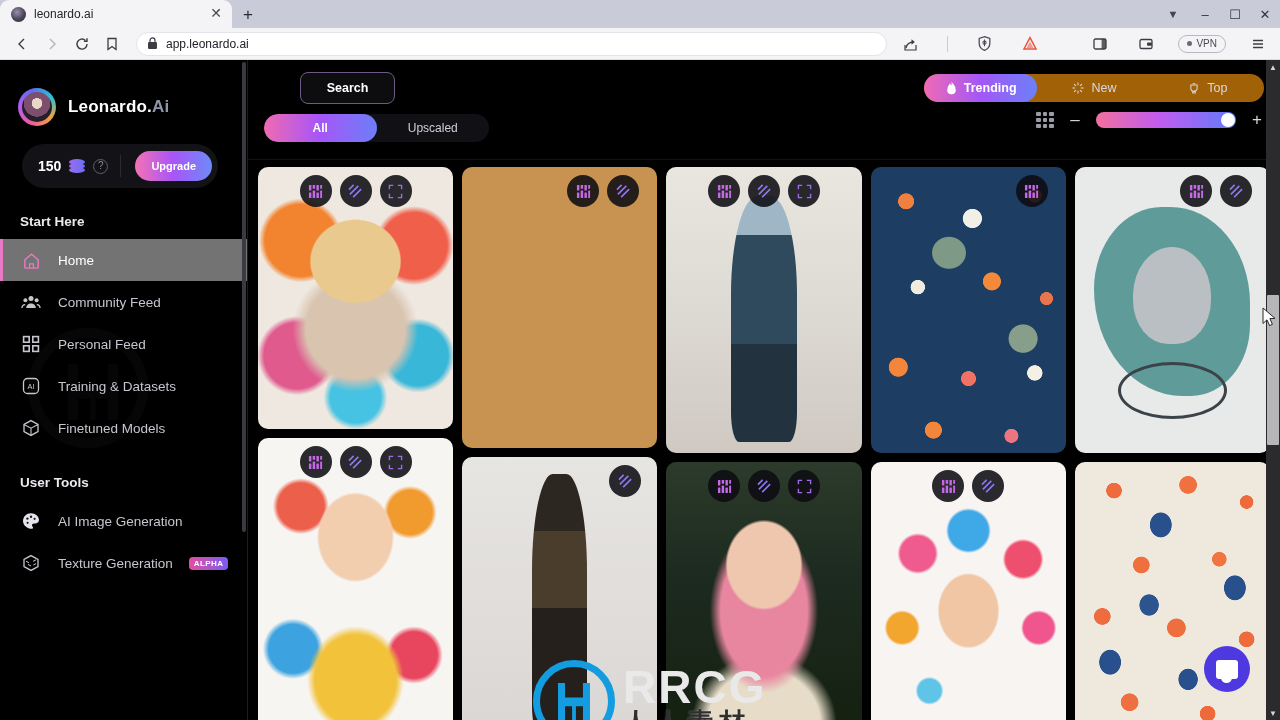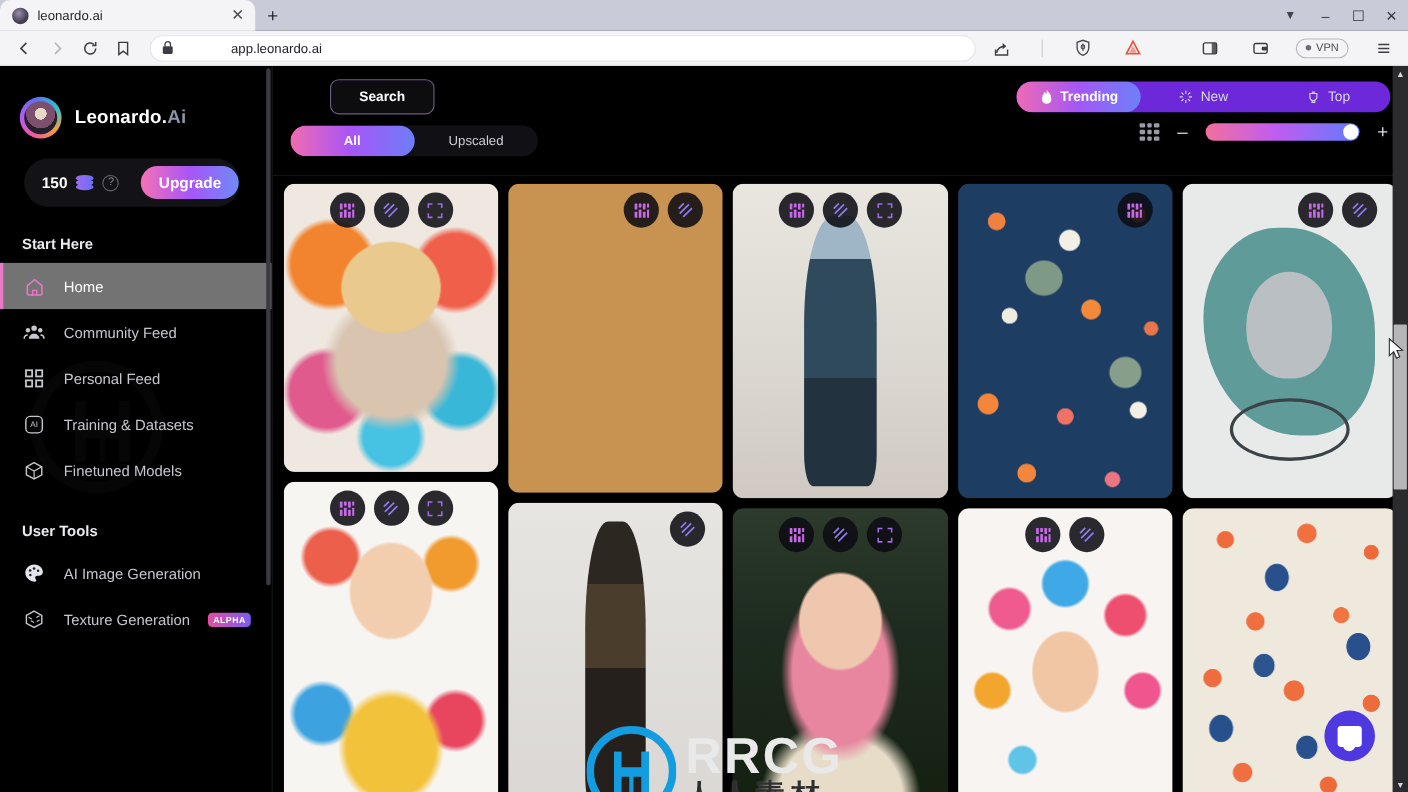--- a/index.html
+++ b/index.html
@@ -56,21 +56,21 @@
   .tb-btn {
     width: 28px; height: 26px; display: flex; align-items: center; justify-content: center;
     color: #3c3c42; cursor: pointer; border-radius: 4px; flex: 0 0 auto;
   }
   .tb-btn.disabled { color: #b4b4bc; }
   .urlbar {
     flex: 1 1 auto; height: 24px; background: #ffffff; border-radius: 13px;
     display: flex; align-items: center; gap: 8px; padding: 0 10px; margin: 0 8px;
     border: 1px solid #e3e3e9;
   }
-  .url-text { font-size: 12px; color: #222227; margin-left: 44px; }
+  .url-text { font-size: 12px; color: #222227; }
   .tb-right { display: flex; align-items: center; gap: 18px; }
   .vpn-pill {
     height: 18px; border: 1px solid #b8b8c2; border-radius: 10px;
     display: flex; align-items: center; gap: 4px; padding: 0 8px;
     font-size: 10px; color: #4a4a52; cursor: pointer;
   }
   .vpn-dot { width: 5px; height: 5px; border-radius: 50%; background: #6b6b78; }
   .divider-v { width: 1px; height: 16px; background: #cacad2; margin: 0 4px; }
 
   
@@ -115,21 +115,21 @@
   .coin-icon i:nth-child(3) { top: 8px; }
   .q-icon {
     width: 15px; height: 15px; border-radius: 50%; border: 1.4px solid #60606b;
     color: #8a8a94; font-size: 10px; line-height: 12px; text-align: center;
     flex: 0 0 auto; cursor: pointer;
   }
   .credits-sep { width: 1px; height: 22px; background: #2a2a30; margin-left: 4px; }
   .upgrade-btn {
     margin-left: auto; height: 30px; padding: 0 16px; border-radius: 15px;
     background: linear-gradient(90deg, #f472b6 0%, #a855f7 50%, #6d8bf8 100%);
-    color: #fff; font-size: 14px; font-weight: bold; border: none;
+    color: #fff; font-size: 11px; font-weight: bold; border: none;
     display: flex; align-items: center; cursor: pointer;
   }
 
   .sec-label {
     color: #e9e9ee; font-size: 13.5px; font-weight: bold;
     padding: 0 0 0 20px; margin-top: 26px; margin-bottom: 10px;
   }
   .nav-item {
     height: 42px; display: flex; align-items: center; gap: 16px;
     padding-left: 20px; cursor: pointer; position: relative;
@@ -193,21 +193,21 @@
     flex: 1 1 0; display: flex; align-items: center; justify-content: center;
     font-size: 12px; color: #cfcfd8; cursor: pointer; border-radius: 14px;
   }
   .seg-item.on {
     background: linear-gradient(90deg, #f06bb0 0%, #a855f7 48%, #6d7ef8 100%);
     color: #fff; font-weight: bold;
   }
 
   .sortgroup {
     position: absolute; right: 16px; top: 14px;
-    height: 28px; width: 340px; background: #6d28d9; border-radius: 14px;
+    height: 28px; width: 340px; background: #a16207; border-radius: 14px;
     display: flex; overflow: hidden; text-align: center;
   }
   .sort-item {
     flex: 1 1 0; display: flex; align-items: center; justify-content: center; gap: 6px;
     font-size: 12.5px; color: #d8d8e0; cursor: pointer; border-radius: 14px;
   }
   .sort-item.on {
     background: linear-gradient(90deg, #ef6ab4 0%, #a457f6 50%, #6c80f9 100%);
     color: #fff; font-weight: bold;
   }

